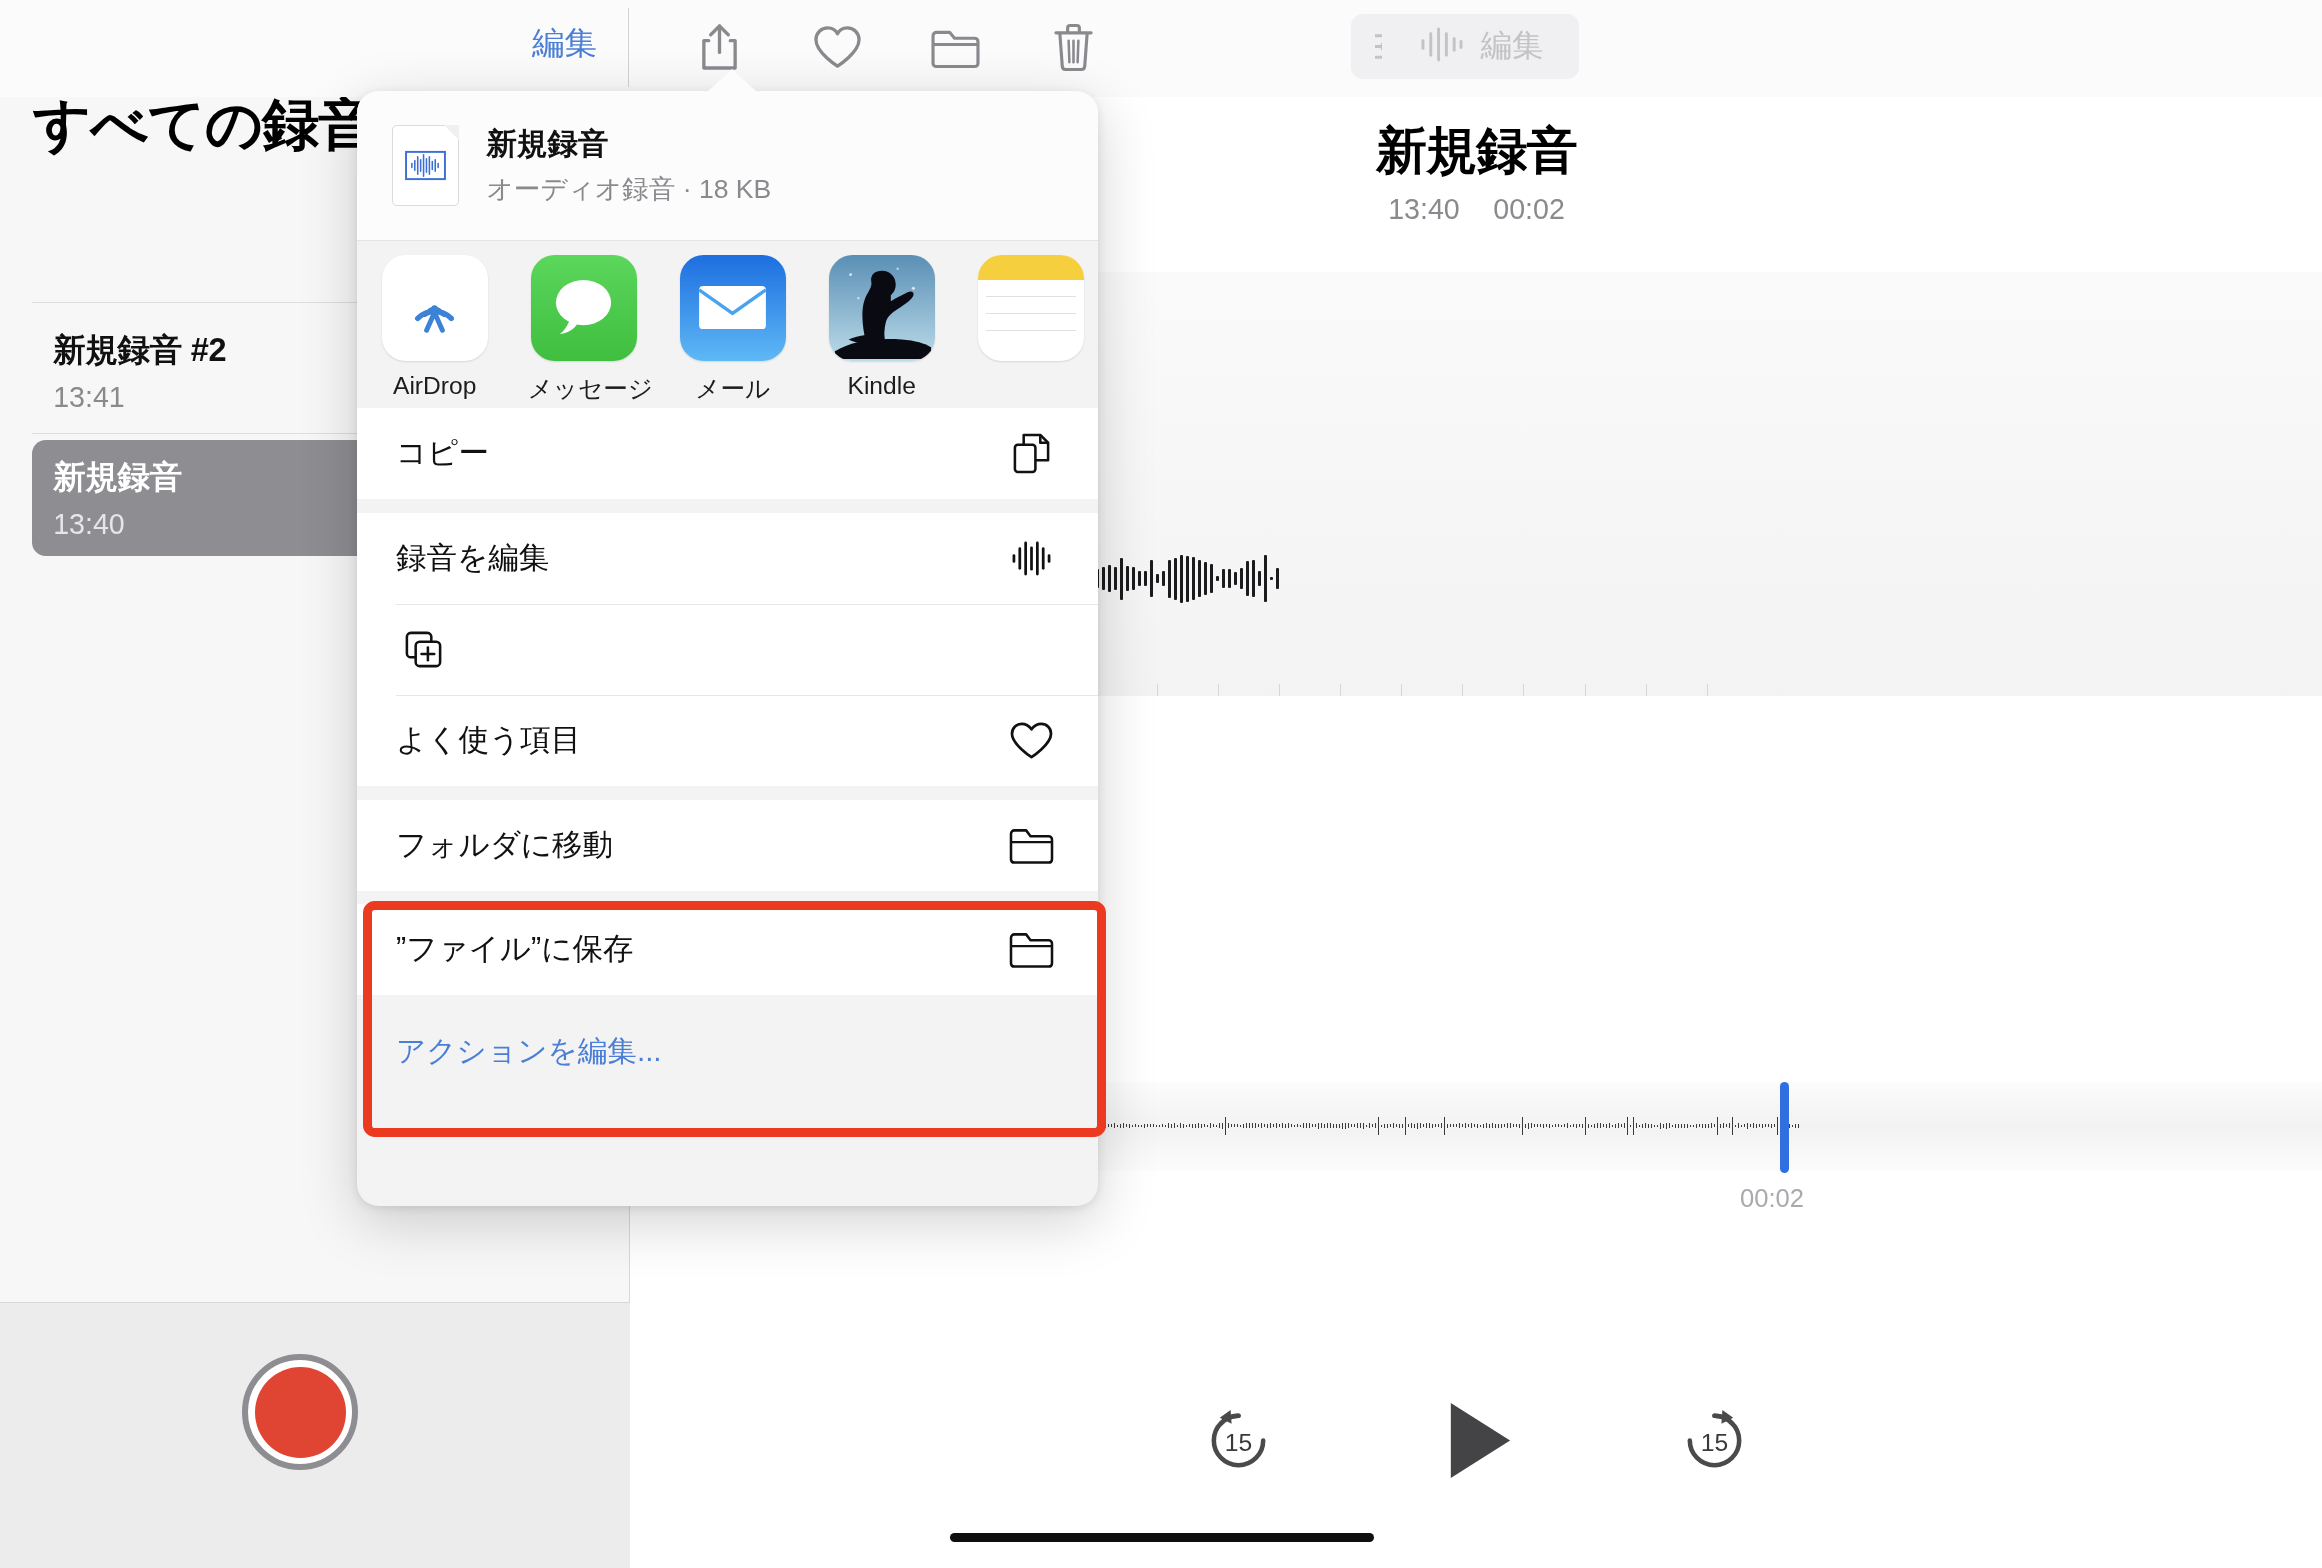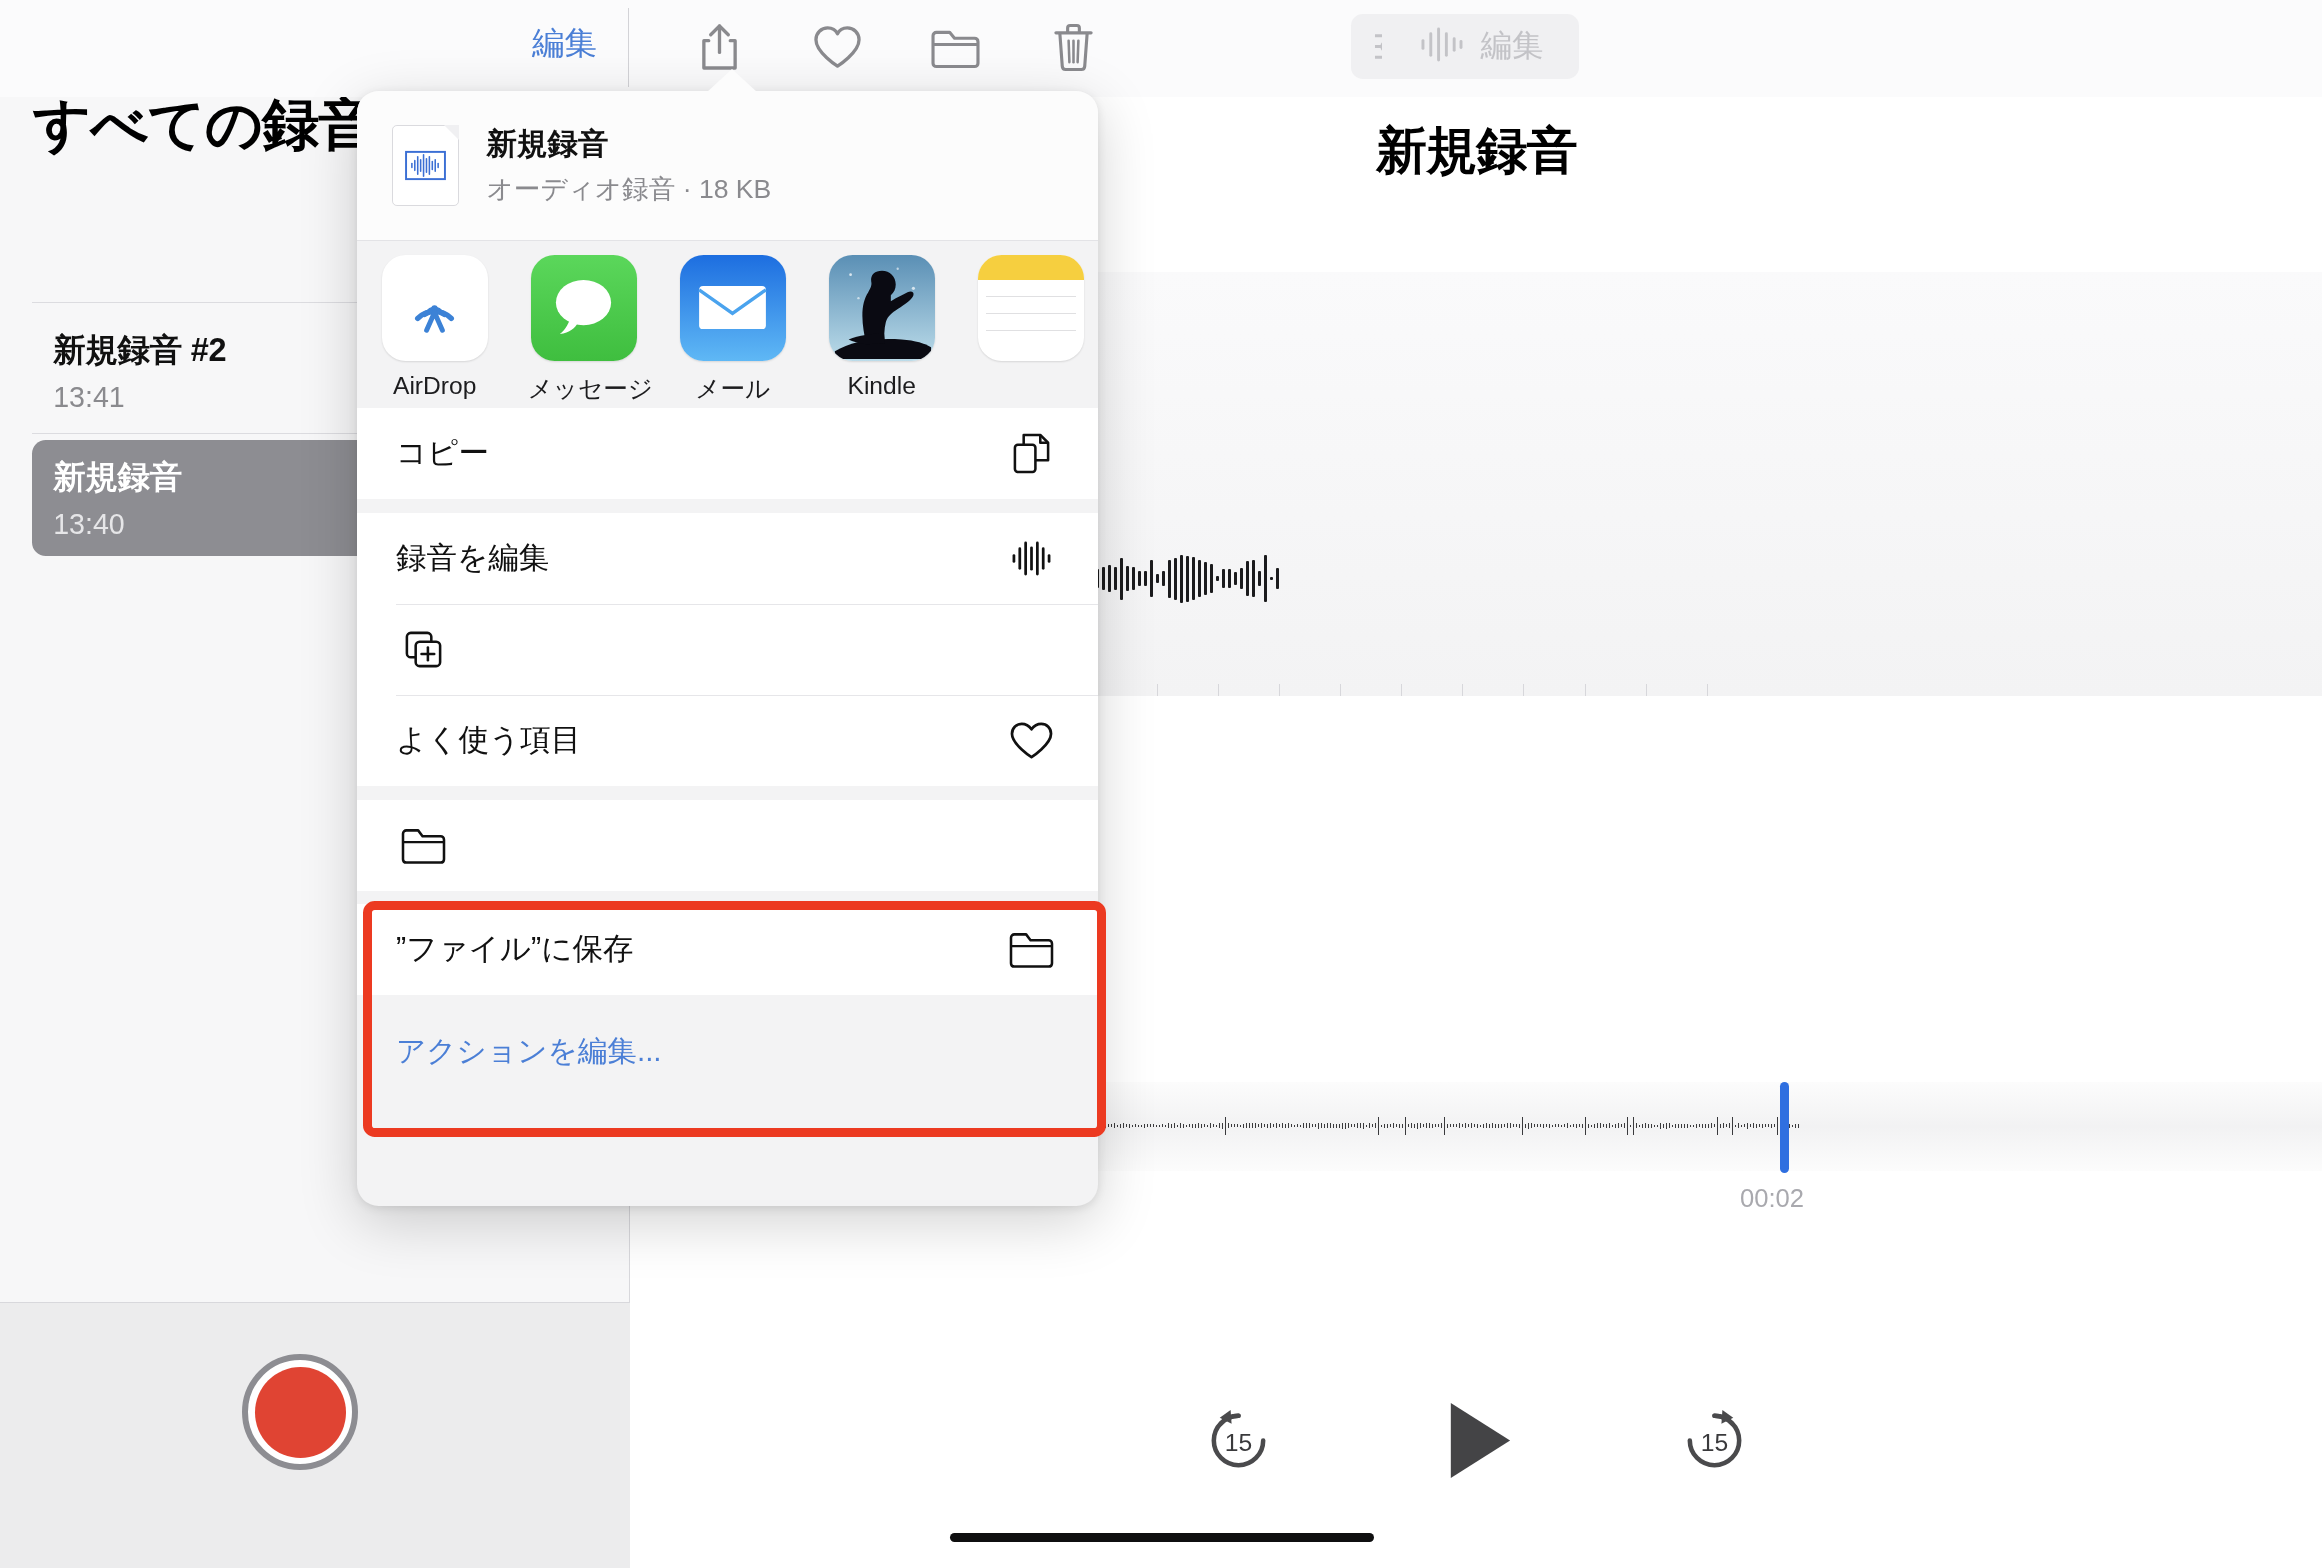--- a/index.html
+++ b/index.html
@@ -328,20 +328,25 @@
           <line x1="44" y1="17" x2="44" y2="23" stroke="#c3c3c7" stroke-width="3" stroke-linecap="round"></line>
         </svg>
       </span>
       <span class="lbl">編集</span>
     </div>
   </div>
 
   <div class="detail">
 
     <div class="det-title">新規録音</div>
+    <div class="det-sub">
+      <span>13:40</span>
+      <span class="gap"></span>
+      <span>00:02</span>
+    </div>
 
     <div class="wave-zone">
       <div class="wave-bars" id="waveBars">
           <i style="height: 3px;"></i>
           <i style="height: 3px;"></i>
           <i style="height: 2px;"></i>
           <i style="height: 2px;"></i>
           <i style="height: 3.9px;"></i>
           <i style="height: 4.9px;"></i>
           <i style="height: 2px;"></i>
@@ -1021,20 +1026,21 @@
           <span class="ico">
             <svg width="47" height="41" viewBox="0 0 48 42" fill="none">
               <path d="M24 38 C24 38 4 25 4 14 C4 8.5 8.3 4 14 4 C18.3 4 21.8 6.5 24 9.5 C26.2 6.5 29.7 4 34 4 C39.7 4 44 8.5 44 14 C44 25 24 38 24 38 Z" stroke="#111" stroke-width="2.8" stroke-linejoin="round"></path>
             </svg>
           </span>
         </div>
       </div>
 
       <div class="ss-group">
         <div class="ss-row">
+          <span class="txt">フォルダに移動</span>
           <span class="ico">
             <svg width="47" height="41" viewBox="0 0 48 42" fill="none">
               <path d="M3 11 L3 35 C3 37 4.5 38.5 6.5 38.5 L41.5 38.5 C43.5 38.5 45 37 45 35 L45 15 C45 13 43.5 11.5 41.5 11.5 L23 11.5 L18.5 5.5 L6.5 5.5 C4.5 5.5 3 7 3 9 Z" stroke="#111" stroke-width="2.6" stroke-linejoin="round"></path>
               <line x1="3" y1="17.5" x2="45" y2="17.5" stroke="#111" stroke-width="2.4"></line>
             </svg>
           </span>
         </div>
       </div>
 
       <div class="ss-group">

